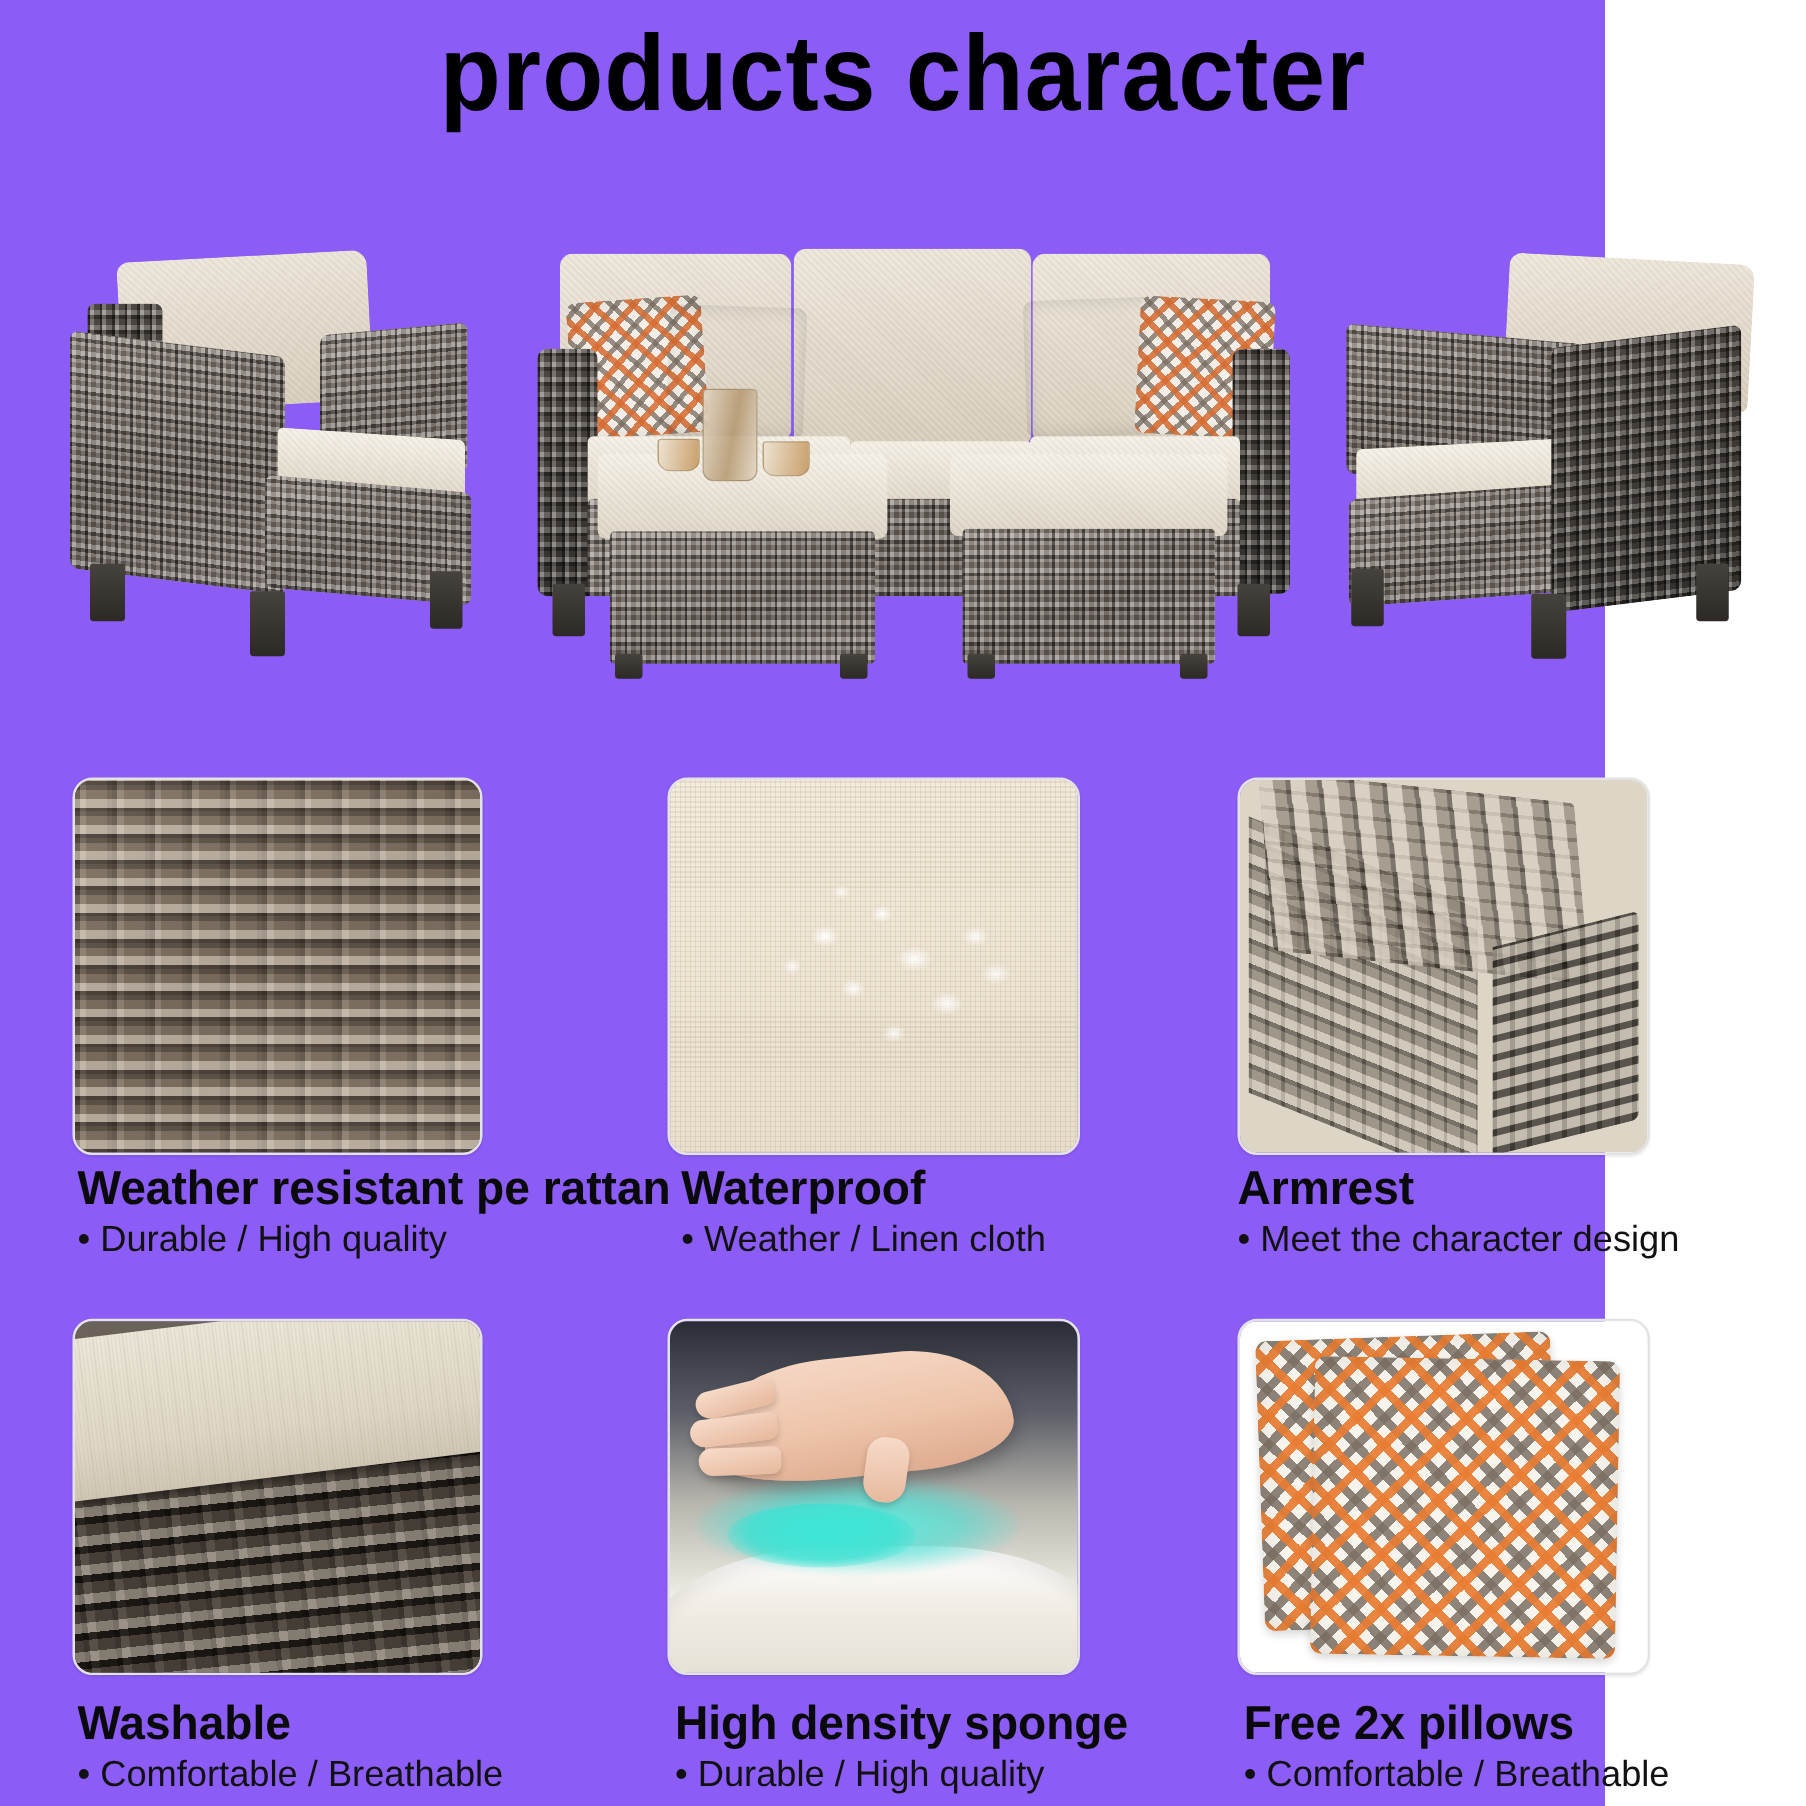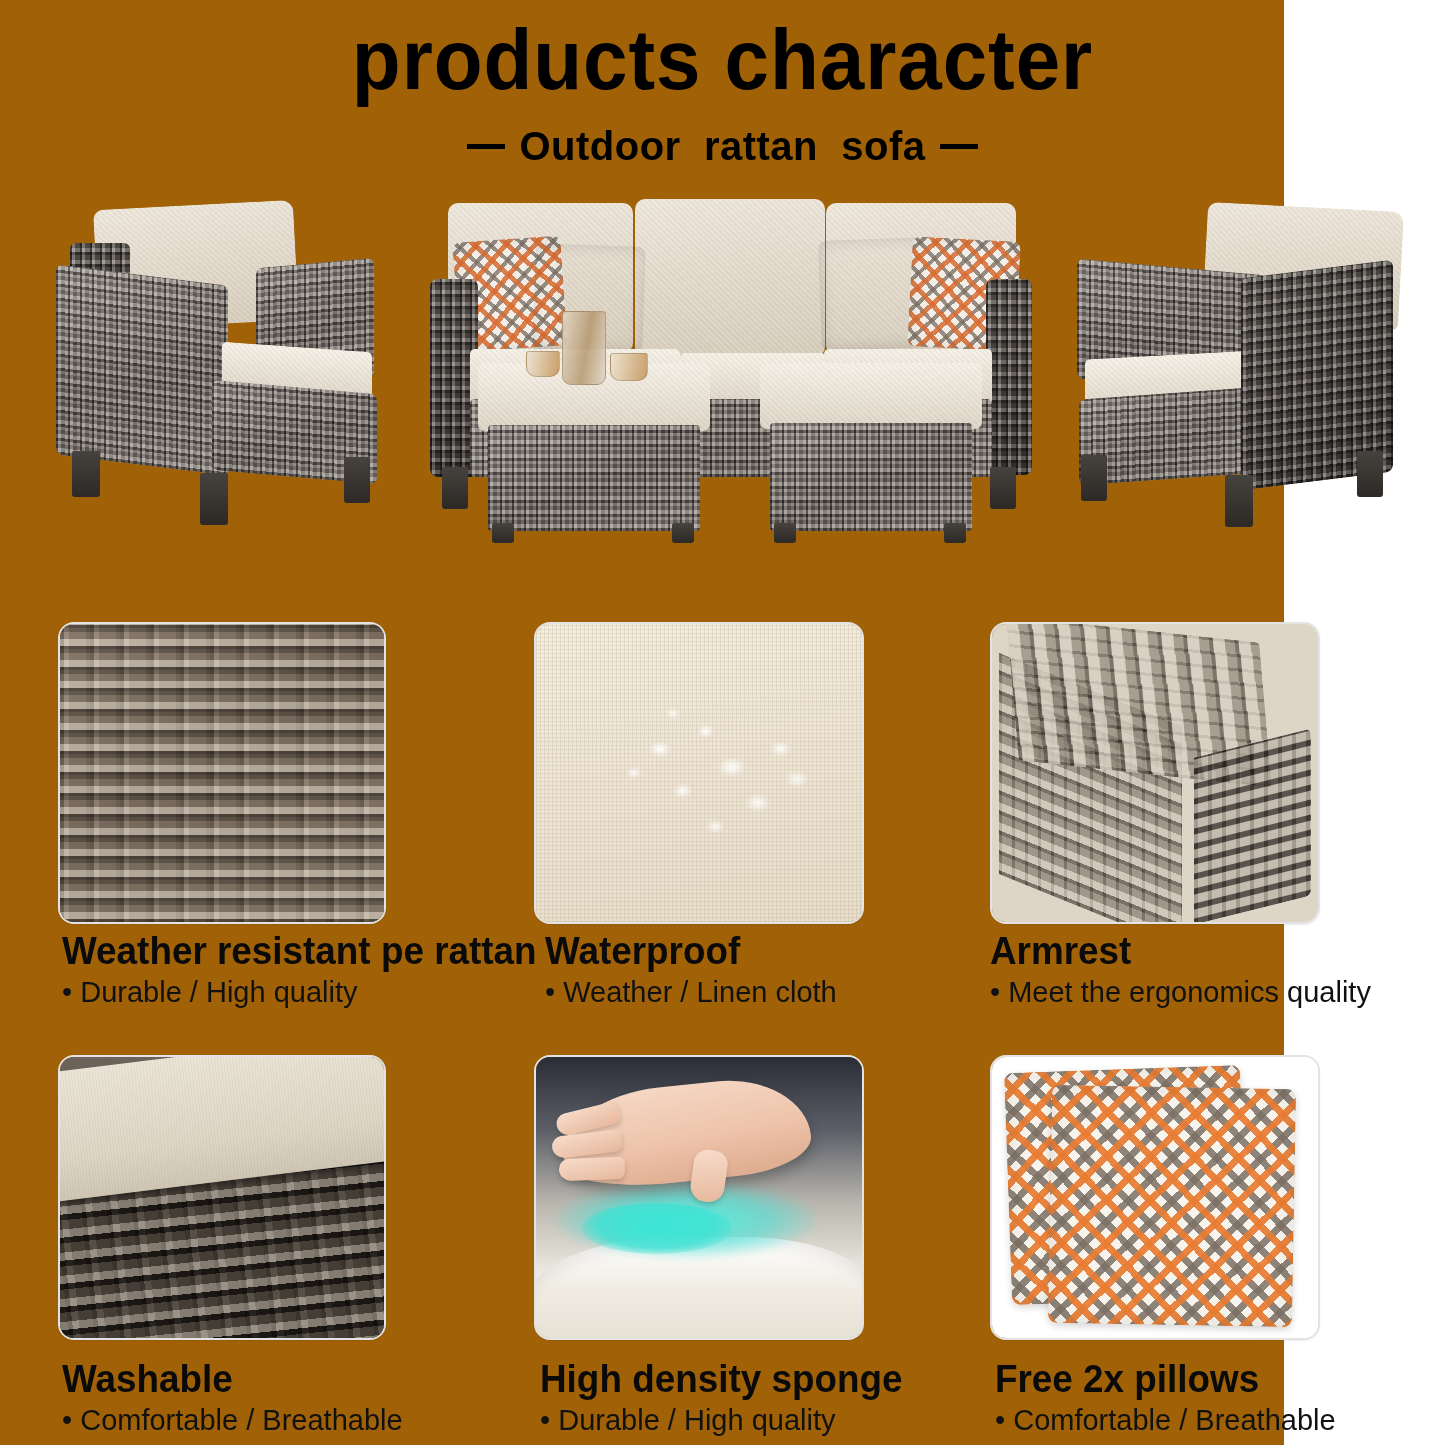--- a/index.html
+++ b/index.html
@@ -9,21 +9,21 @@
     height: 1445px;
     background: #ffffff;
     font-family: "Liberation Sans", sans-serif;
     overflow: hidden;
   }
 
   #page {
     position: relative;
     width: 1284px;
     height: 1445px;
-    background: #a16207;
+    background: #8b5cf6;
   }
 
   
   .header { position: absolute; left: 0; top: 0; width: 1445px; }
 
   .main-title {
     text-align: center;
     font-size: 86px;
     font-weight: 700;
     letter-spacing: 1px;
@@ -309,25 +309,20 @@
     box-shadow: inset 0 0 22px rgba(0,0,0,.10), 0 3px 7px rgba(0,0,0,.16);
   }
 </style>
 </head>
 <body>
 
 <div id="page">
 
   <div class="header">
     <div class="main-title">products  character</div>
-    <div class="sub-title-row">
-      <span class="sub-dash"></span>
-      <span class="sub-title">Outdoor  rattan  sofa</span>
-      <span class="sub-dash"></span>
-    </div>
   </div>
 
   <div class="hero">
 
     <div class="chair" style="left:52px; top:20px; width:330px; height:330px;">
       <div class="back-pillow cushion" style="left:44px; top:0px; width:200px; height:120px; transform:rotate(-3deg);"></div>
       <div class="chair-back rattan-dark" style="left:18px; top:38px; width:60px; height:180px;"></div>
       <div class="chair-arm rattan" style="left:4px; top:70px; width:172px; height:190px; transform:skewY(7deg);"></div>
       <div class="chair-arm rattan" style="left:204px; top:58px; width:118px; height:120px; transform:skewY(-5deg);"></div>
       <div class="chair-seat cushion-light" style="left:170px; top:142px; width:150px; height:50px; transform:skewY(4deg);"></div>
@@ -409,21 +404,21 @@
     <div class="cell">
       <div class="thumb" style="left:990px; top:622px; width:330px; height:302px;">
         <div class="thumb-inner">
           <div class="tex-armrest"></div>
           <div class="arm-side"></div>
           <div class="arm-top"></div>
           <div class="arm-front"></div>
         </div>
       </div>
       <div class="feat-title" style="left:990px; top:932px;">Armrest</div>
-      <div class="feat-sub" style="left:990px; top:978px;">• Meet the ergonomics quality</div>
+      <div class="feat-sub" style="left:990px; top:978px;">• Meet the character design</div>
     </div>
 
     <div class="cell">
       <div class="thumb" style="left:58px; top:1055px; width:328px; height:285px;">
         <div class="thumb-inner" style="background:#6b625a;">
           <div class="wash-weave"></div>
           <div class="wash-strip"></div>
           <div class="wash-cushion"></div>
         </div>
       </div>

